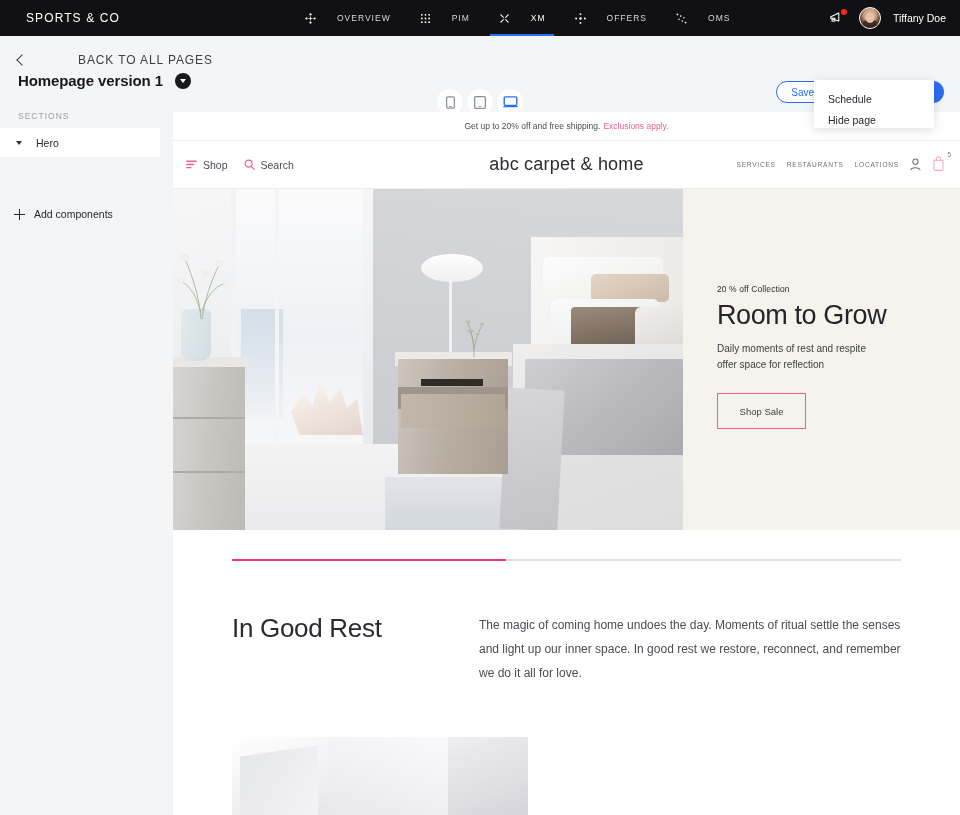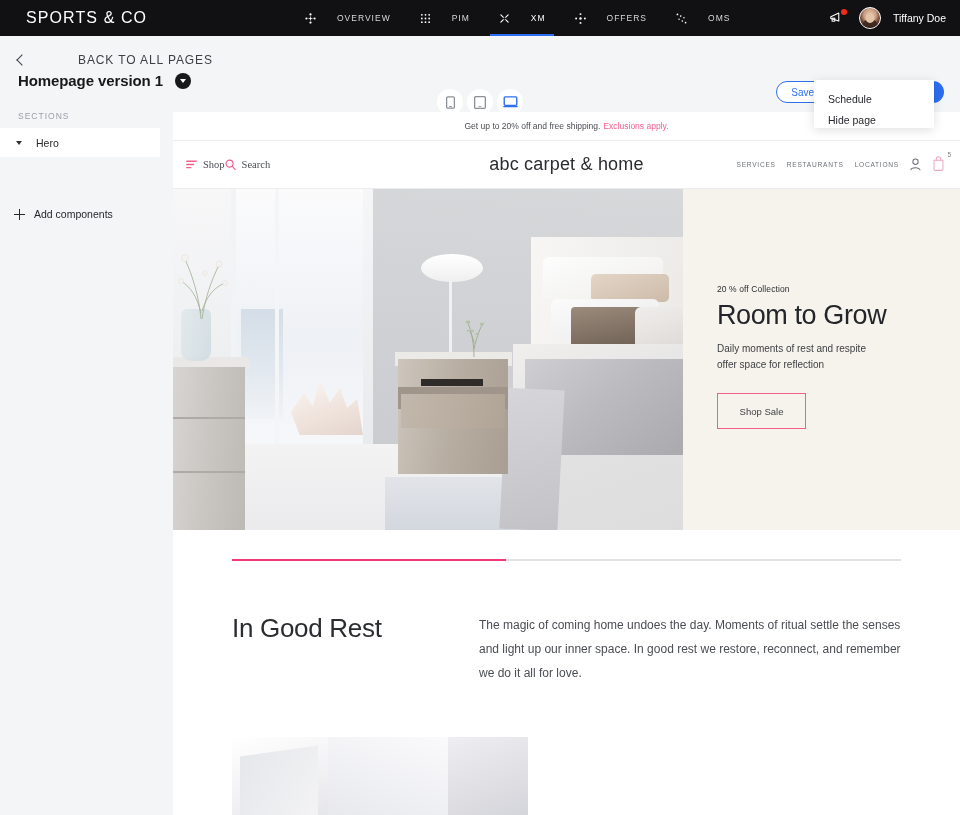--- a/index.html
+++ b/index.html
@@ -11,21 +11,21 @@
     overflow: hidden;
   }
   .app { position: relative; width: 960px; height: 815px; background: #f4f5f7; }
 
   
   .topnav {
     position: absolute; top: 0; left: 0; width: 960px; height: 36px;
     background: #111113; display: flex; align-items: center;
   }
   .brand {
-    color: #ffffff; font-size: 16px; letter-spacing: 1.1px;
+    color: #ffffff; font-size: 12px; letter-spacing: 1.1px;
     margin-left: 26px; font-weight: 400;
   }
   .topnav-center {
     position: absolute; left: 290px; top: 0; height: 36px;
     display: flex; align-items: center; gap: 0px;
   }
   .nav-item {
     display: flex; align-items: center; height: 36px;
     padding: 0 14px; position: relative; cursor: pointer;
   }
@@ -160,21 +160,21 @@
   .promo-bar {
     height: 29px; display: flex; align-items: center; justify-content: center;
     font-size: 8.5px; color: #4a4d52; border-bottom: 1px solid #ececee;
   }
   .promo-bar .excl { color: #f0608d; margin-left: 3px; }
 
   .site-header {
     height: 48px; display: flex; align-items: center; position: relative;
     border-bottom: 1px solid #ececee;
   }
-  .sh-left { position: absolute; left: 13px; display: flex; align-items: center; gap: 0; font-family: Liberation Serif, serif; }
+  .sh-left { position: absolute; left: 13px; display: flex; align-items: center; gap: 16px; }
   .sh-link { display: flex; align-items: center; gap: 6px; cursor: pointer; }
   .sh-link span { font-size: 10.5px; color: #4a4d52; }
   .brandmark {
     position: absolute; left: 0; right: 0; text-align: center;
     font-size: 18px; color: #2a2c30; letter-spacing: 0.2px; font-weight: 300;
   }
   .sh-right { position: absolute; right: 14px; display: flex; align-items: center; gap: 11px; }
   .sh-navlink { font-size: 6.6px; letter-spacing: 0.75px; color: #6d7177; cursor: pointer; }
   .cart-wrap { position: relative; width: 14px; height: 18px; cursor: pointer; }
   .cart-badge { position: absolute; top: -5px; right: -5px; font-size: 6.5px; color: #7d8186; }

